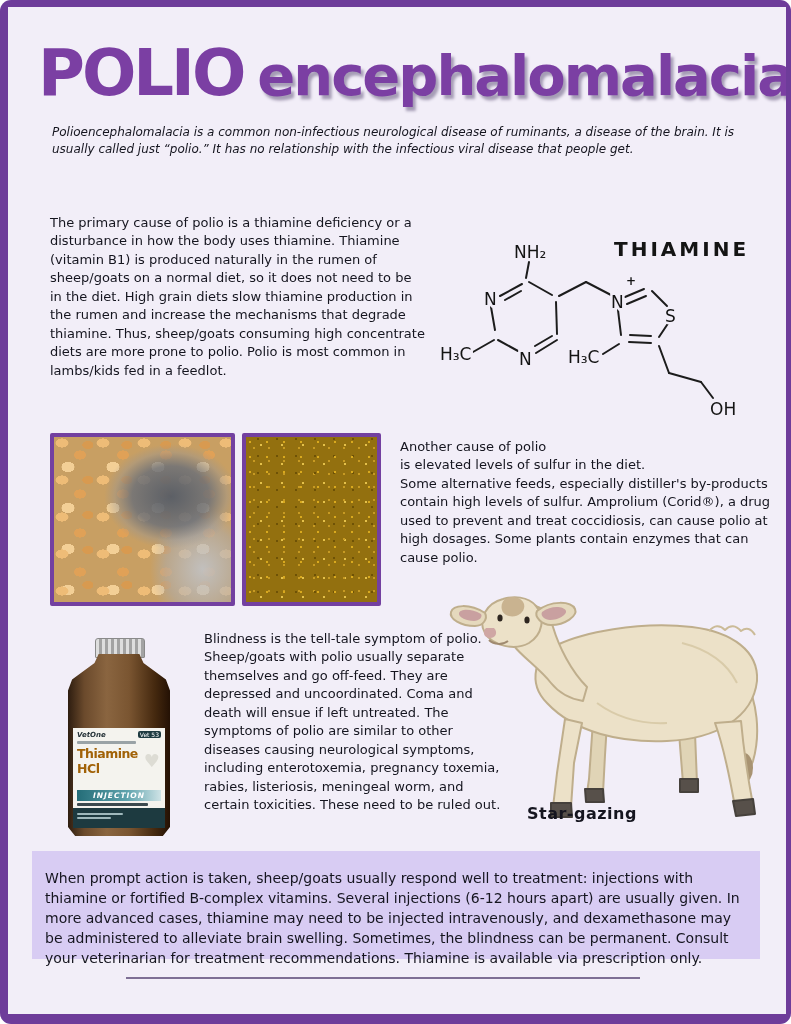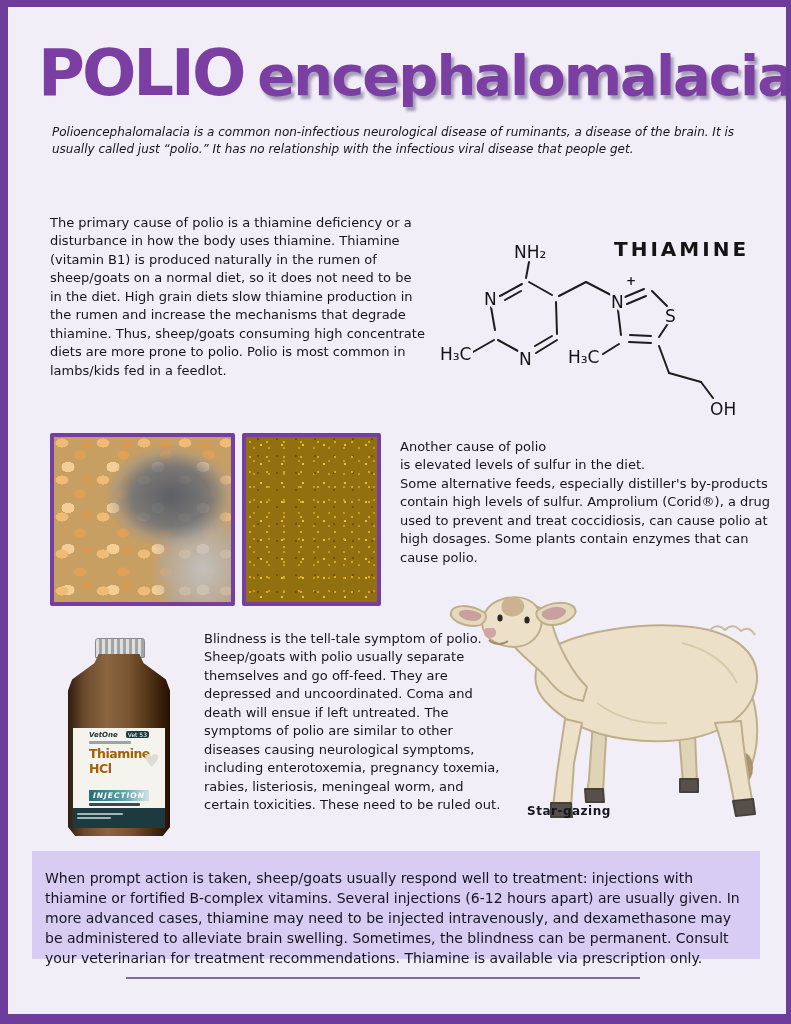--- a/index.html
+++ b/index.html
@@ -1,17 +1,17 @@
 <!DOCTYPE html>
 <html><head>
 <meta charset="utf-8">
 <style>
   html,body{margin:0;padding:0;background:#fff;}
   .page{position:relative;width:791px;height:1024px;background:#f2eef8;overflow:hidden;
-        font-family:"DejaVu Sans",sans-serif;color:#15151f;}
+        font-family:"DejaVu Sans",sans-serif;color:#15151f;border-radius:11px;}
   .frame{position:absolute;inset:0;border-style:solid;border-color:#6e3c9a;
          border-width:7px 5px 10px 8px;pointer-events:none;z-index:60;}
   .abs{position:absolute;}
 
   
   .title-row{left:38px;top:36px;width:740px;display:flex;align-items:baseline;gap:14px;}
   .title-primary{font-size:64px;font-weight:900;color:#7b3fa3;letter-spacing:-3px;}
   .title-secondary{font-size:56px;font-weight:bold;color:#7b3fa3;letter-spacing:-2px;
                    text-shadow:3px 4px 3px #a59cb5;}
 
@@ -54,38 +54,38 @@
 
   
   .bottle{left:68px;top:638px;width:102px;height:198px;}
   .cap{position:absolute;left:27px;top:0;width:48px;height:18px;
        background:repeating-linear-gradient(90deg,#dedede 0 3px,#a3a3a3 3px 6px);
        border:1px solid #8a8a8a;border-radius:3px 3px 1px 1px;}
   .glass{position:absolute;top:16px;left:0;width:102px;height:182px;
        background:linear-gradient(90deg,#2e1d10,#6b4a2c 16%,#8a6540 38%,#7a5531 60%,#45290f 85%,#241104);
        clip-path:polygon(30% 0,70% 0,74% 5%,96% 14%,100% 20%,100% 95%,93% 100%,7% 100%,0 95%,0 20%,4% 14%,26% 5%);}
   .vial-label{position:absolute;left:5px;top:90px;width:92px;height:100px;background:#f4f3ee;
-       box-sizing:border-box;padding:3px 16px;overflow:hidden;}
+       box-sizing:border-box;padding:3px 4px;overflow:hidden;}
   .brand-row{display:flex;justify-content:space-between;align-items:flex-start;}
   .brand{font-size:7px;font-weight:bold;font-style:italic;color:#253238;}
   .badge{background:#1d3a40;color:#fff;font-size:6px;padding:0 2px;border-radius:2px;}
   .heart{position:absolute;right:5px;top:24px;color:#dddcd4;font-size:18px;line-height:1;}
   .bar{height:3px;background:#9aa3a6;border-radius:1px;margin:2px 0;}
   .bar.dark{background:#3c4a4f;}
   .product{font-size:12.5px;font-weight:bold;color:#a16207;letter-spacing:-.5px;margin-top:1px;}
   .banner{margin-top:14px;height:11px;line-height:11px;text-align:center;color:#fff;
           font-size:7.5px;font-weight:bold;font-style:italic;letter-spacing:1px;
           background:linear-gradient(90deg,#246d78,#5fa3ad 60%,#cfe3e6);}
   .warn{font-size:6px;font-weight:bold;color:#1c262b;margin-top:3px;}
   .label-foot{position:absolute;left:0;right:0;bottom:0;height:20px;background:#1d3a40;padding:3px 4px;box-sizing:border-box;}
   .label-foot .bar{background:#9fb8bc;height:2px;width:55%;margin:2px 0;}
 
   
   .sheep{left:447px;top:583px;}
-  .caption{left:527px;top:804px;font-size:12px;font-weight:bold;letter-spacing:.5px;}
+  .caption{left:527px;top:804px;font-size:16px;font-weight:bold;letter-spacing:.5px;}
 
   
   .treatment{left:32px;top:851px;width:728px;height:108px;background:#d8ccf3;box-sizing:border-box;
              padding:18px 13px;font-size:14px;line-height:1.42;font-weight:500;}
 
   
   .footer-line{left:126px;top:977px;width:514px;border-top:2px solid #7e6f95;}
   .footer{left:30px;top:983px;width:730px;text-align:center;font-size:14px;line-height:1.3;}
 </style>
 </head>

